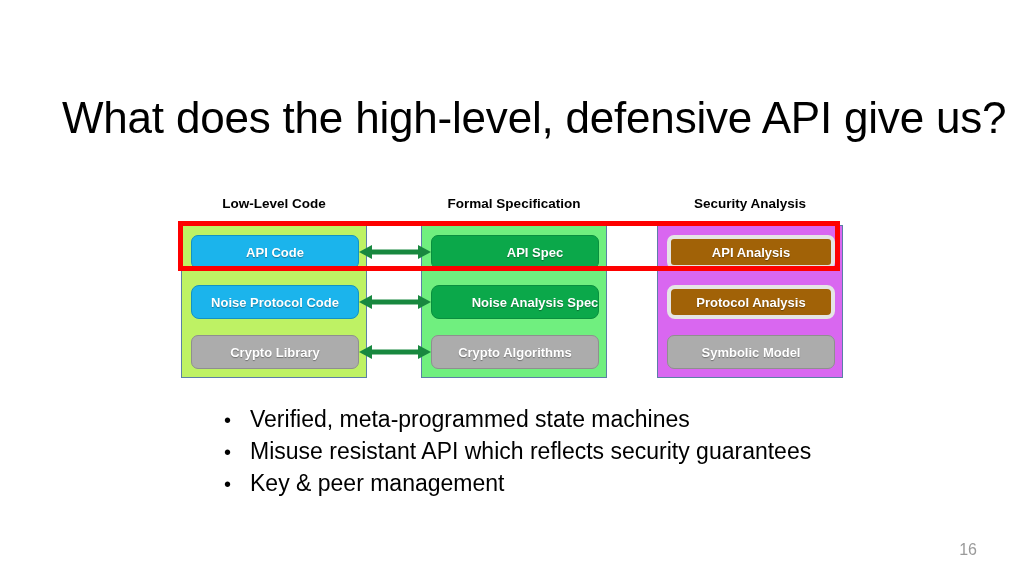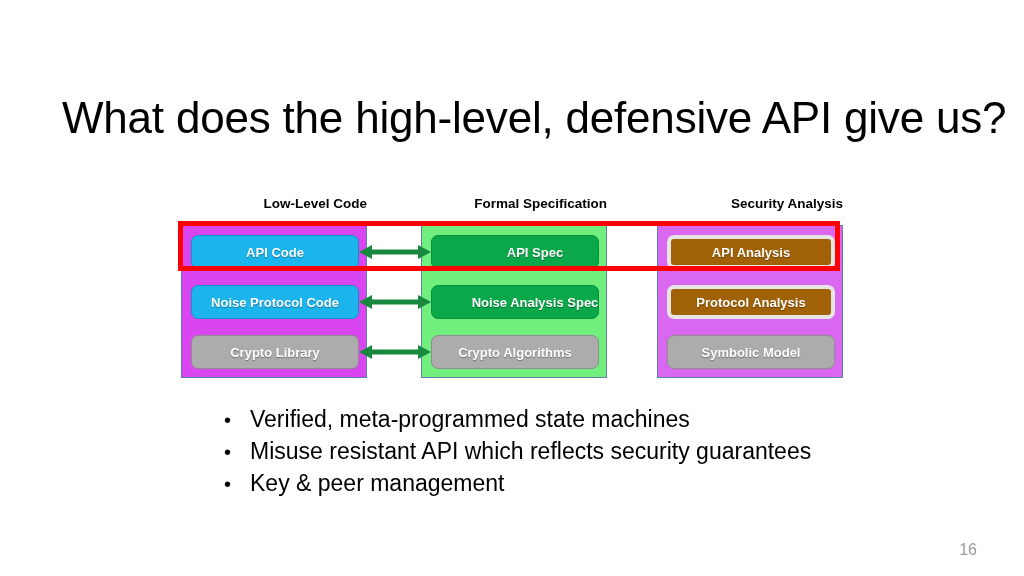--- a/index.html
+++ b/index.html
@@ -37,38 +37,38 @@
     top: 196px;
     width: 662px;
     height: 182px;
   }
 
   .col-header {
     position: absolute;
     top: 0;
     font-size: 13.5px;
     font-weight: bold;
-    text-align: right;
+    text-align: center;
     color: #000000;
     white-space: nowrap;
   }
   #hdr-low   { left: 0px;   width: 186px; }
   #hdr-formal{ left: 240px; width: 186px; }
   #hdr-sec   { left: 476px; width: 186px; }
 
   
   .panel {
     position: absolute;
     top: 29px;
     width: 186px;
     height: 153px;
     box-sizing: border-box;
     border: 1px solid #5b7fa6;
   }
-  #panel-low    { left: 0px;   background: #d946ef; }
+  #panel-low    { left: 0px;   background: #bef264; }
   #panel-formal { left: 240px; background: #70ef7f; }
   #panel-sec    { left: 476px; background: #d967f0; }
 
   
   .node {
     position: absolute;
     left: 9px;
     width: 168px;
     height: 34px;
     box-sizing: border-box;
@@ -76,21 +76,21 @@
     display: flex;
     align-items: center;
     justify-content: center;
     font-size: 13px;
     font-weight: bold;
     color: #ffffff;
     text-shadow: 0 1px 1px rgba(0,0,0,0.35);
     white-space: nowrap;
   }
   .node.r0 { top: 9px;  }
-  .node.r1 { top: 59px; }
+  .node.r1 { top: 59px; border-radius: 8px; }
   .node.r2 { top: 109px;}
 
   .node.blue   { background: #1bb4ec; border: 1px solid #1392c4; }
   .node.green  { background: #0ba84a; border: 1px solid #0a8f3f; padding-left: 40px; }
   .node.purple { background: #a16207; border: 4px solid #e5e5e5; }
   .node.gray   { background: #acacac; border: 1px solid #8f8f8f; }
 
   
   .arrow {
     position: absolute;

